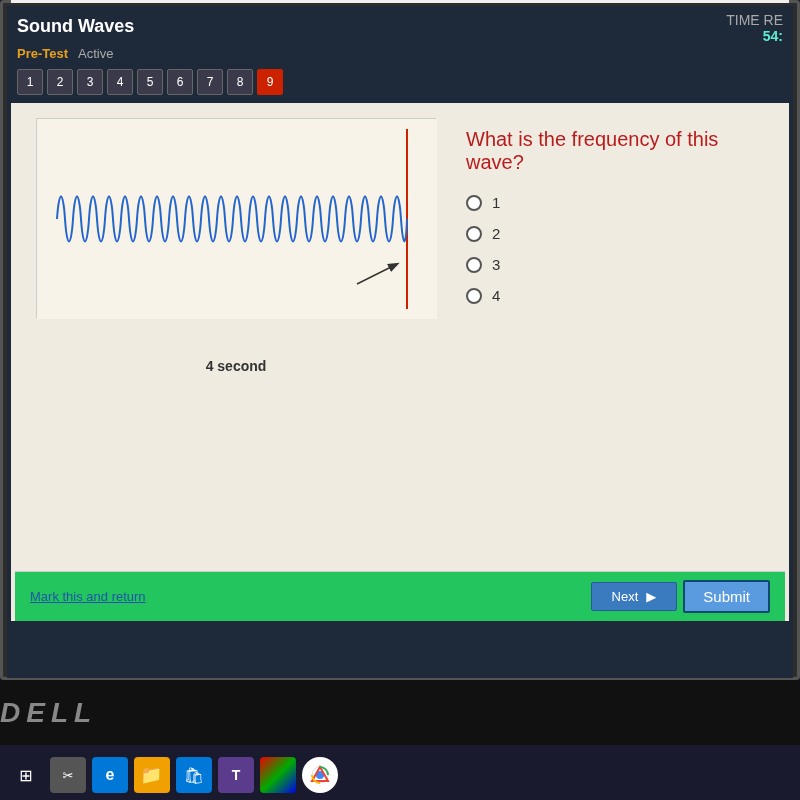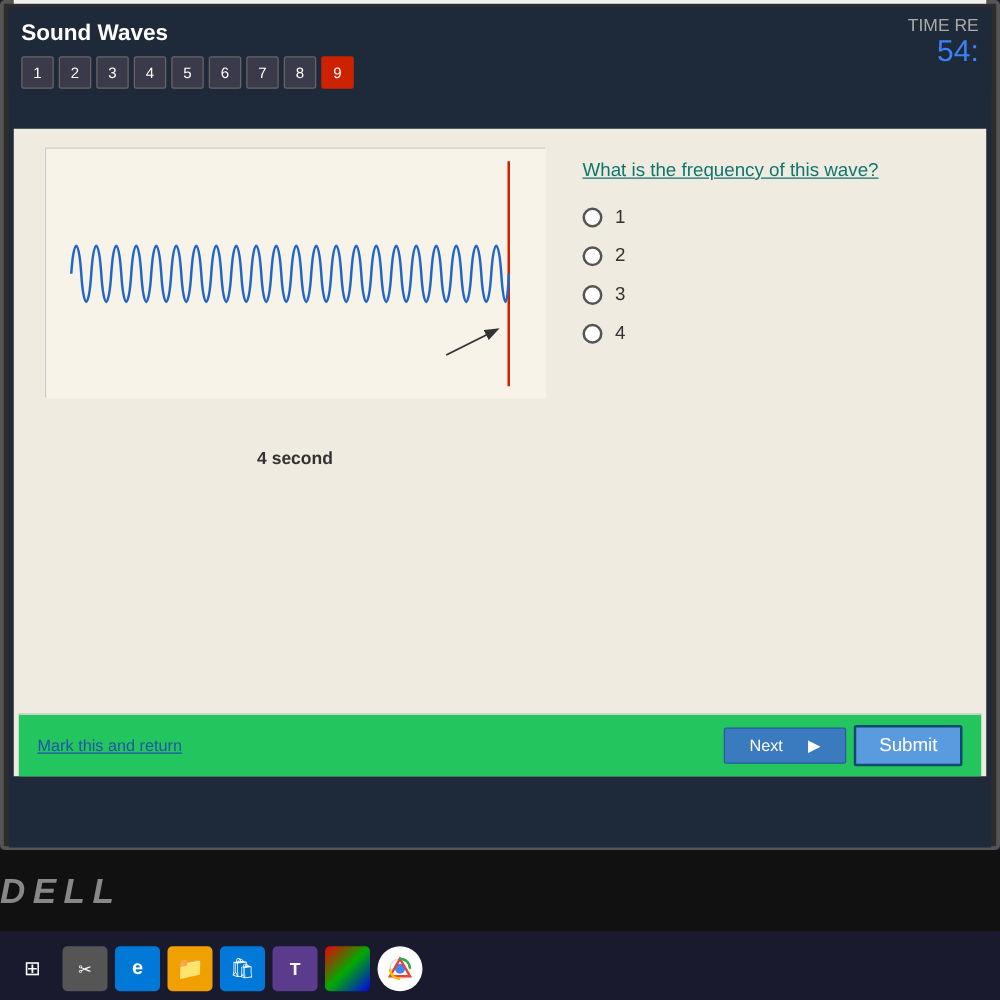--- a/index.html
+++ b/index.html
@@ -95,23 +95,23 @@
     
     .time-remaining {
       position: absolute;
       top: 6px;
       right: 10px;
       color: white;
       font-size: 11px;
       text-align: right;
     }
     .time-value {
-      font-size: 24px;
-      font-weight: normal;
-      color: #3b82f6;
+      font-size: 14px;
+      font-weight: bold;
+      color: #5eead4;
     }
 
     
     .content-area {
       background: #f0ebe0;
       position: absolute;
       top: 97px;
       left: 4px;
       right: 4px;
       bottom: 57px;
@@ -151,25 +151,24 @@
       text-align: center;
     }
 
     
     .qa-area {
       flex: 1;
       padding: 10px 20px;
     }
 
     .question-text {
-      font-size: 15px;
-      color: #0f766e;
+      font-size: 20px;
+      color: #b91c1c;
       margin-bottom: 20px;
       font-weight: normal;
-      text-decoration: underline;
     }
 
     .answer-option {
       display: flex;
       align-items: center;
       margin-bottom: 14px;
       cursor: pointer;
     }
     .radio-circle {
       width: 16px;
@@ -220,21 +219,21 @@
       background: #3a7abf;
       border: 1px solid #2a5a9a;
       color: white;
       font-size: 13px;
       padding: 6px 20px;
       cursor: pointer;
       margin-right: 6px;
       border-radius: 2px;
       display: flex;
       align-items: center;
-      gap: 20px;
+      gap: 8px;
     }
     .btn-submit {
       background: #5a9adf;
       border: 2px solid #0c4a6e;
       color: white;
       font-size: 15px;
       padding: 6px 18px;
       cursor: pointer;
       border-radius: 2px;
     }
@@ -309,20 +308,24 @@
   <div class="screen">
 
     <div class="header">
       <span class="app-title">Sound Waves</span>
       <div class="time-remaining">
         <div style="font-size:14px;color:#aaa;">TIME RE</div>
         <div class="time-value">54:</div>
       </div>
     </div>
 
+    <div class="sub-header">
+      <span class="pre-test-label">Pre-Test</span>
+      <span class="active-label">Active</span>
+    </div>
 
     <div class="question-nav">
       <div class="q-btn">1</div>
       <div class="q-btn">2</div>
       <div class="q-btn">3</div>
       <div class="q-btn">4</div>
       <div class="q-btn">5</div>
       <div class="q-btn">6</div>
       <div class="q-btn">7</div>
       <div class="q-btn">8</div>

